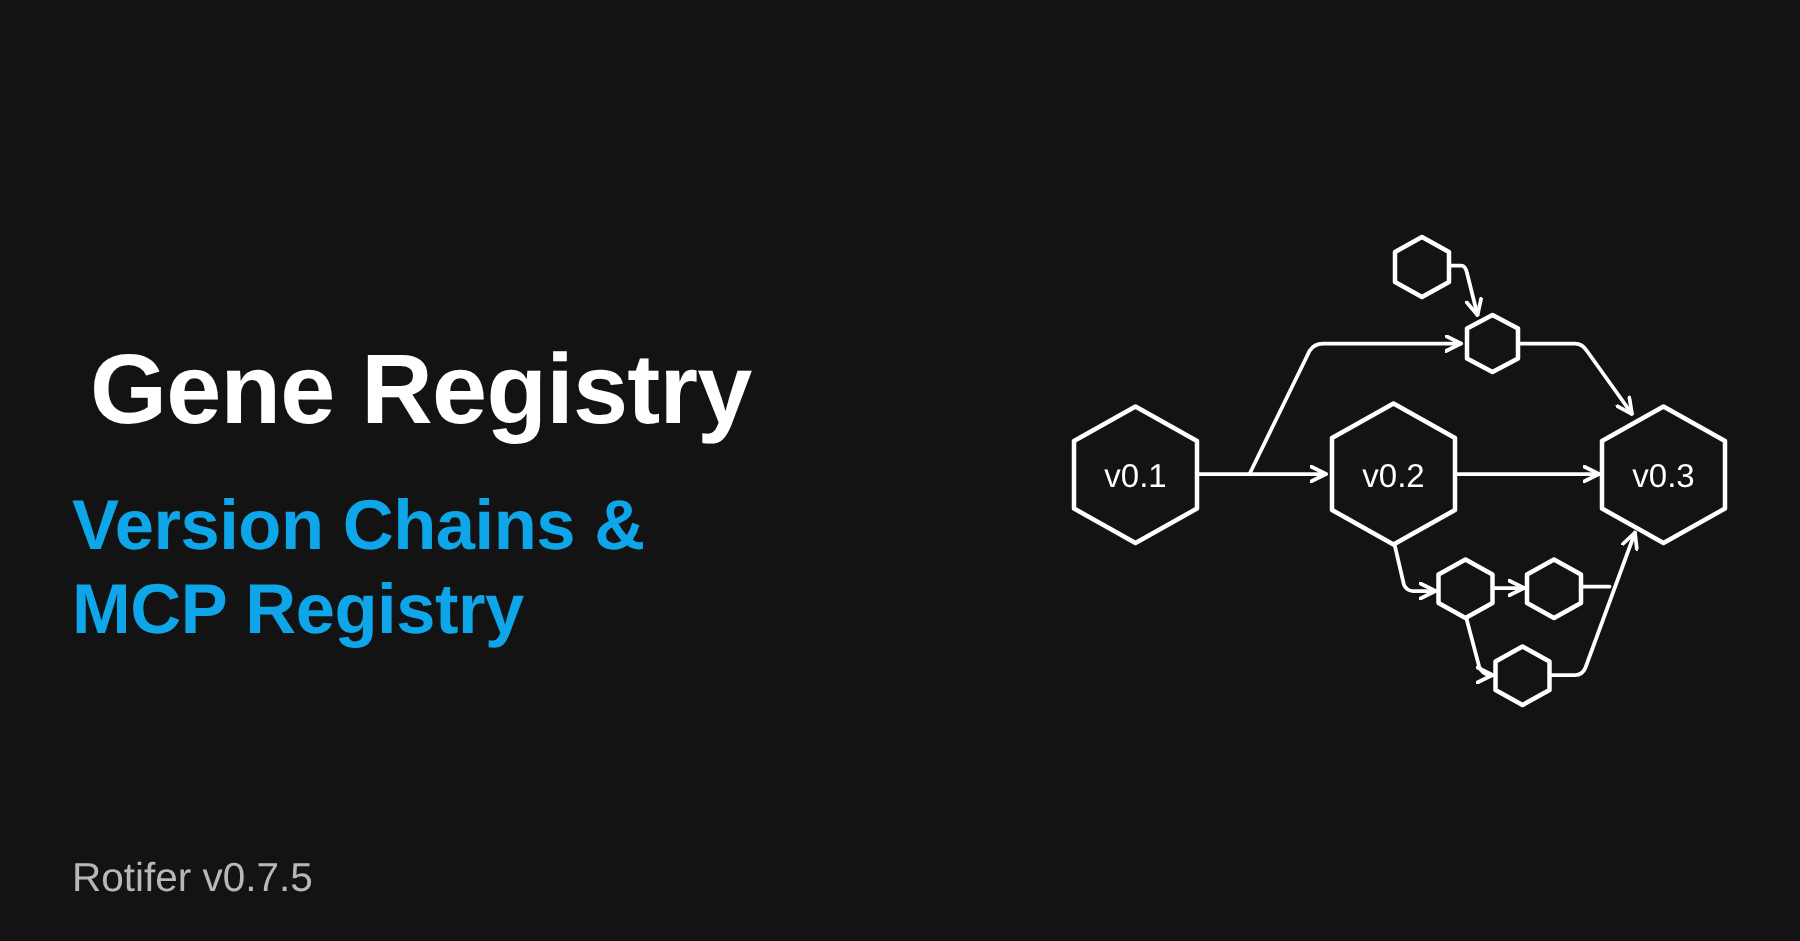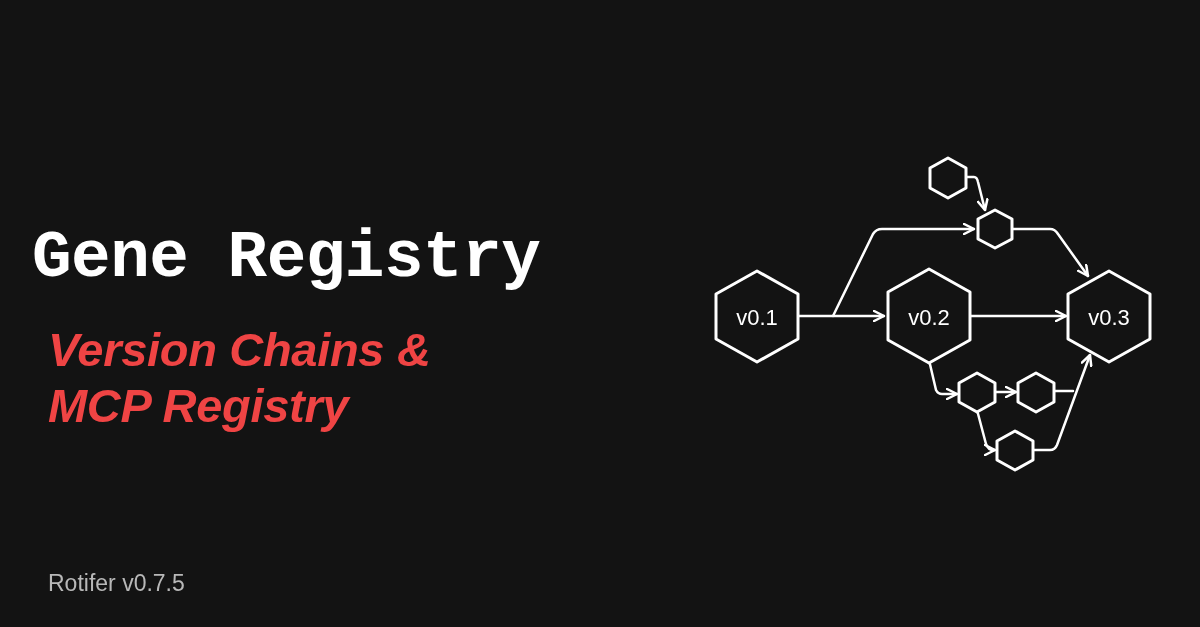--- a/index.html
+++ b/index.html
@@ -3,33 +3,33 @@
   <meta charset="utf-8">
   <style>
     html, body { margin: 0; padding: 0; }
     body {
       width: 1200px; height: 627px; overflow: hidden;
       background: #131313;
       font-family: "Liberation Sans", "DejaVu Sans", sans-serif;
       position: relative;
     }
     .title {
-      position: absolute; left: 32px; top: 226px;
+      position: absolute; left: 60px; top: 226px;
       font-size: 66px; font-weight: 700; color: #ffffff;
-      letter-spacing: -0.5px; line-height: 1; margin: 0; font-family: Liberation Mono, monospace;
+      letter-spacing: -0.5px; line-height: 1; margin: 0;
     }
     .subtitle {
       position: absolute; left: 48px; top: 322px;
-      font-size: 47px; font-weight: 700; color: #ef4444;
-      line-height: 56px; margin: 0; letter-spacing: -0.3px; font-style: italic;
+      font-size: 47px; font-weight: 700; color: #0ea5e9;
+      line-height: 56px; margin: 0; letter-spacing: -0.3px;
     }
     .subtitle span { display: block; }
     .footer {
       position: absolute; left: 48px; top: 572px;
-      font-size: 23px; color: #b8b8b8; line-height: 1;
+      font-size: 27px; color: #b8b8b8; line-height: 1;
     }
     svg.diagram { position: absolute; left: 0; top: 0; }
     .hex { fill: #131313; stroke: #ffffff; stroke-width: 3; stroke-linejoin: round; }
     .edge { fill: none; stroke: #ffffff; stroke-width: 2.5; stroke-linejoin: round; stroke-linecap: round; }
     .label { fill: #ffffff; font-family: "Liberation Sans", "DejaVu Sans", sans-serif; font-size: 22px; text-anchor: middle; dominant-baseline: central; }
   </style>
 </head>
 <body>
 
 <h1 class="title">Gene Registry</h1>

